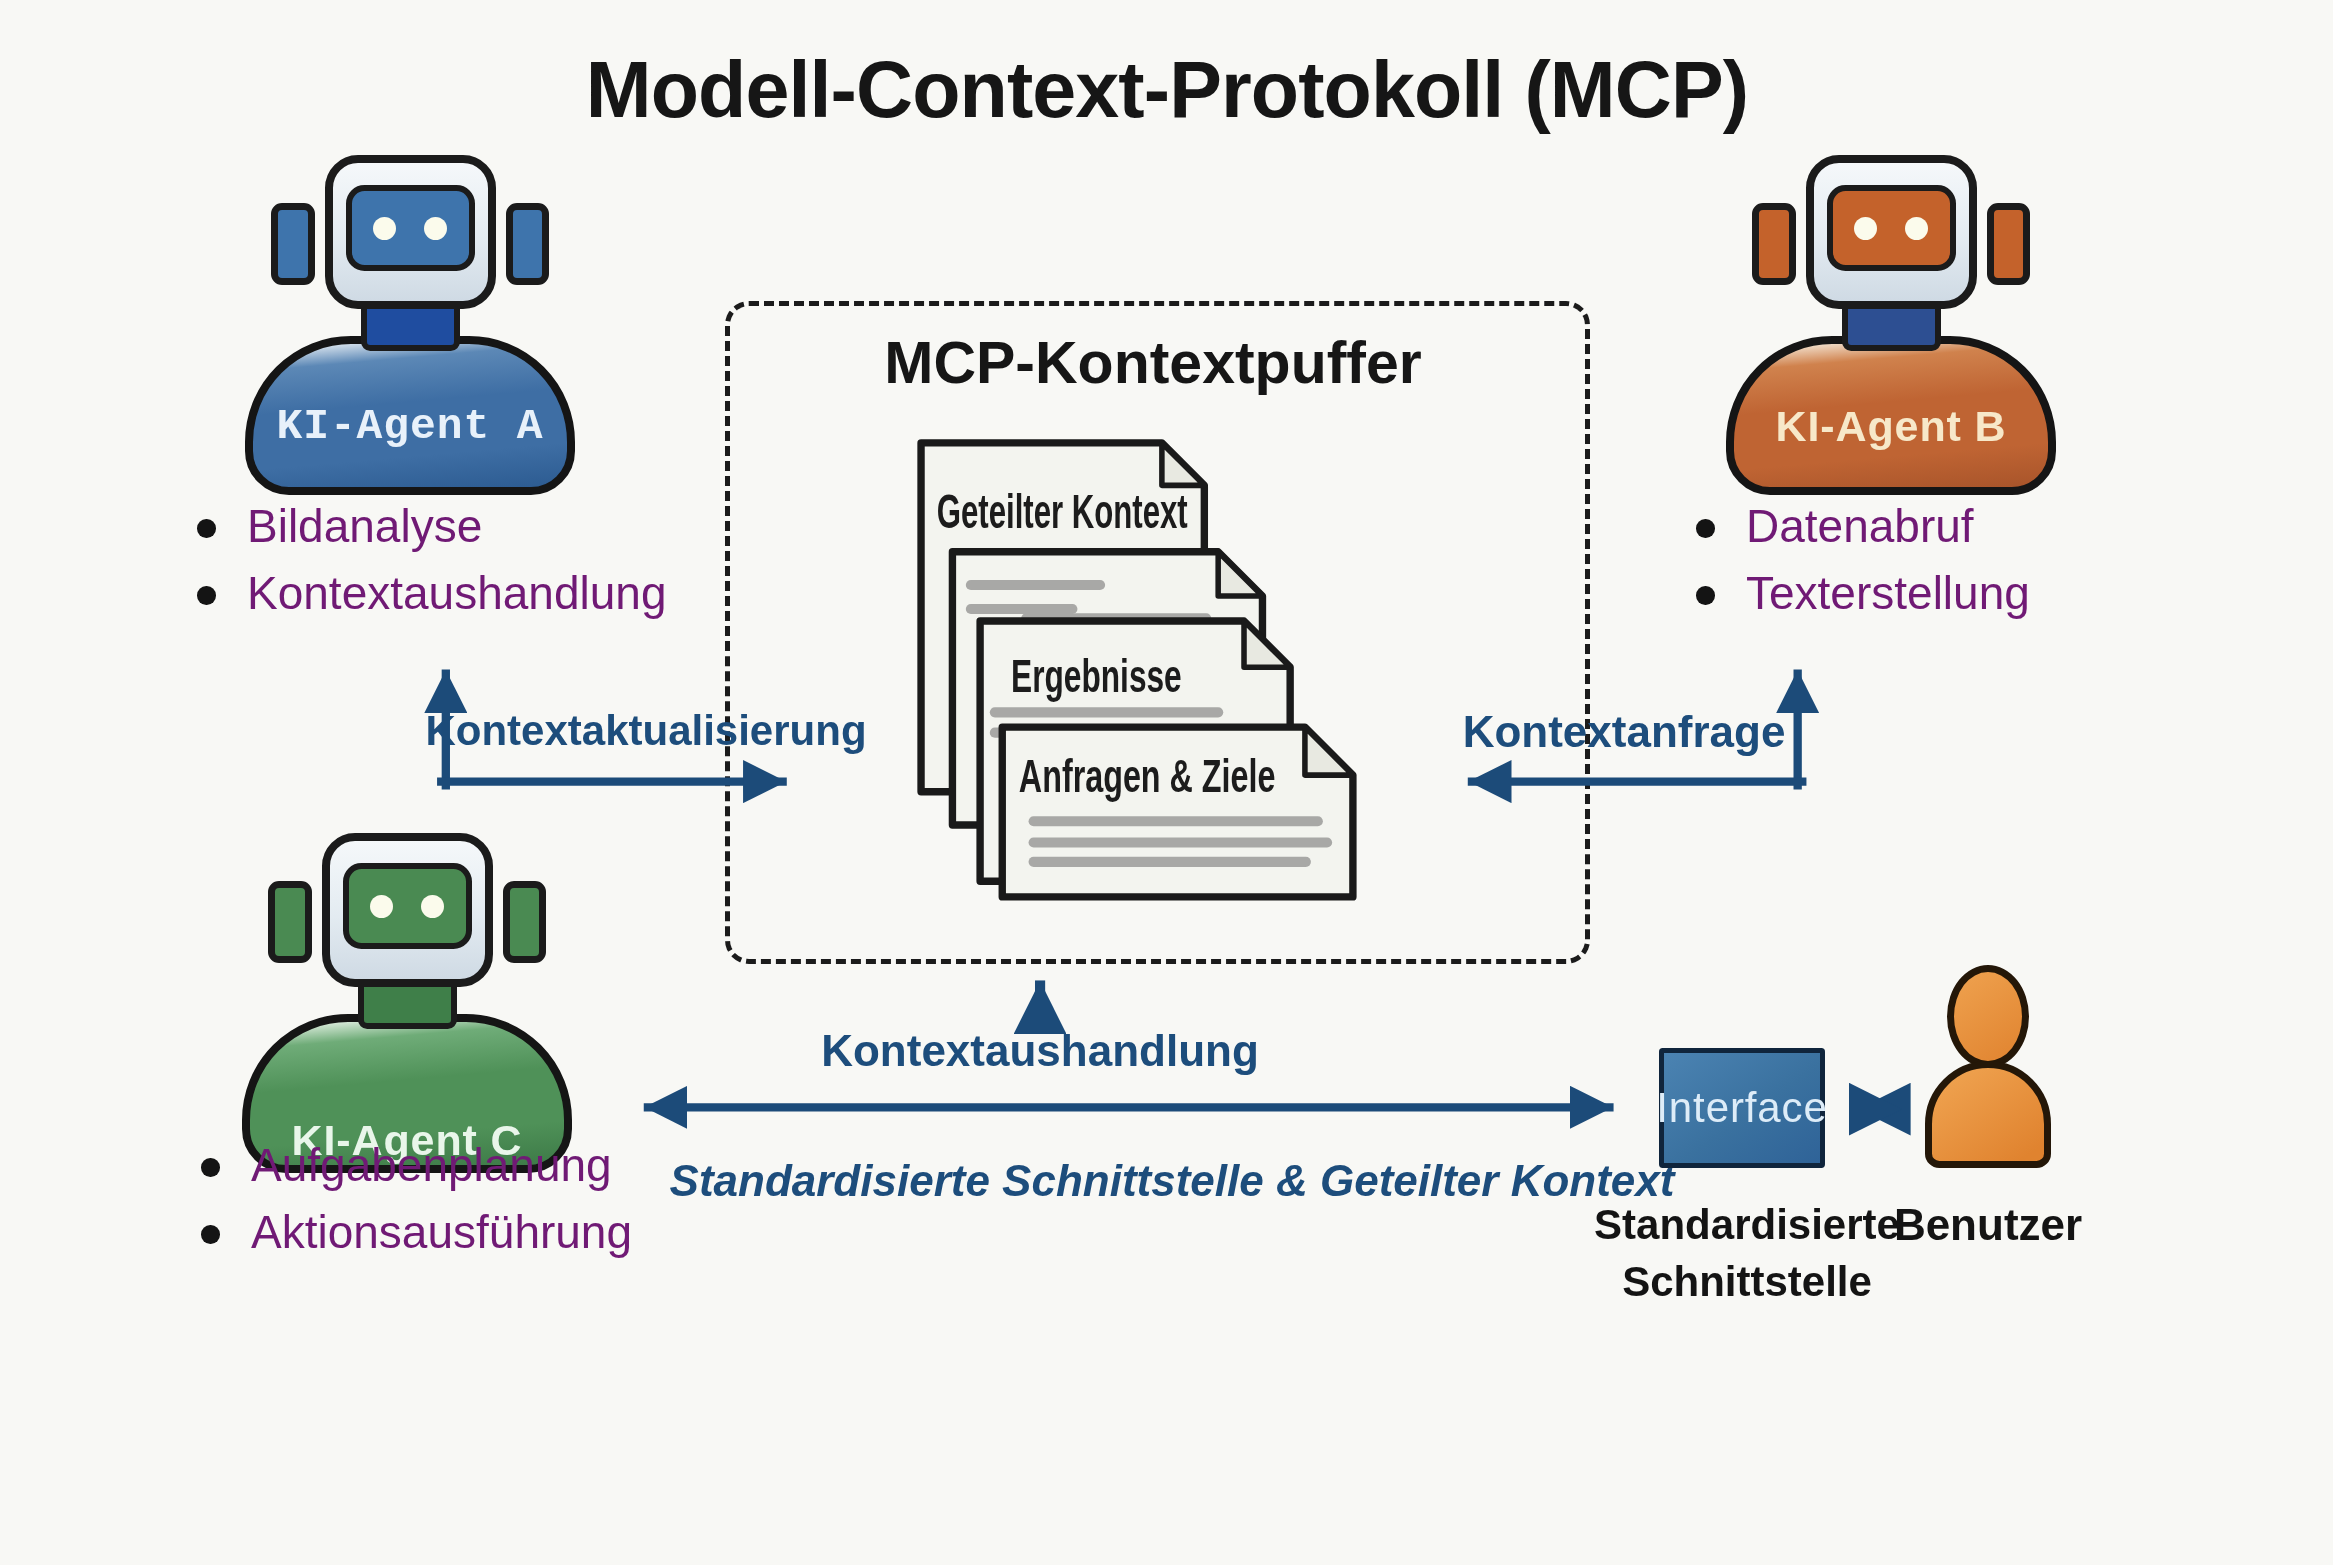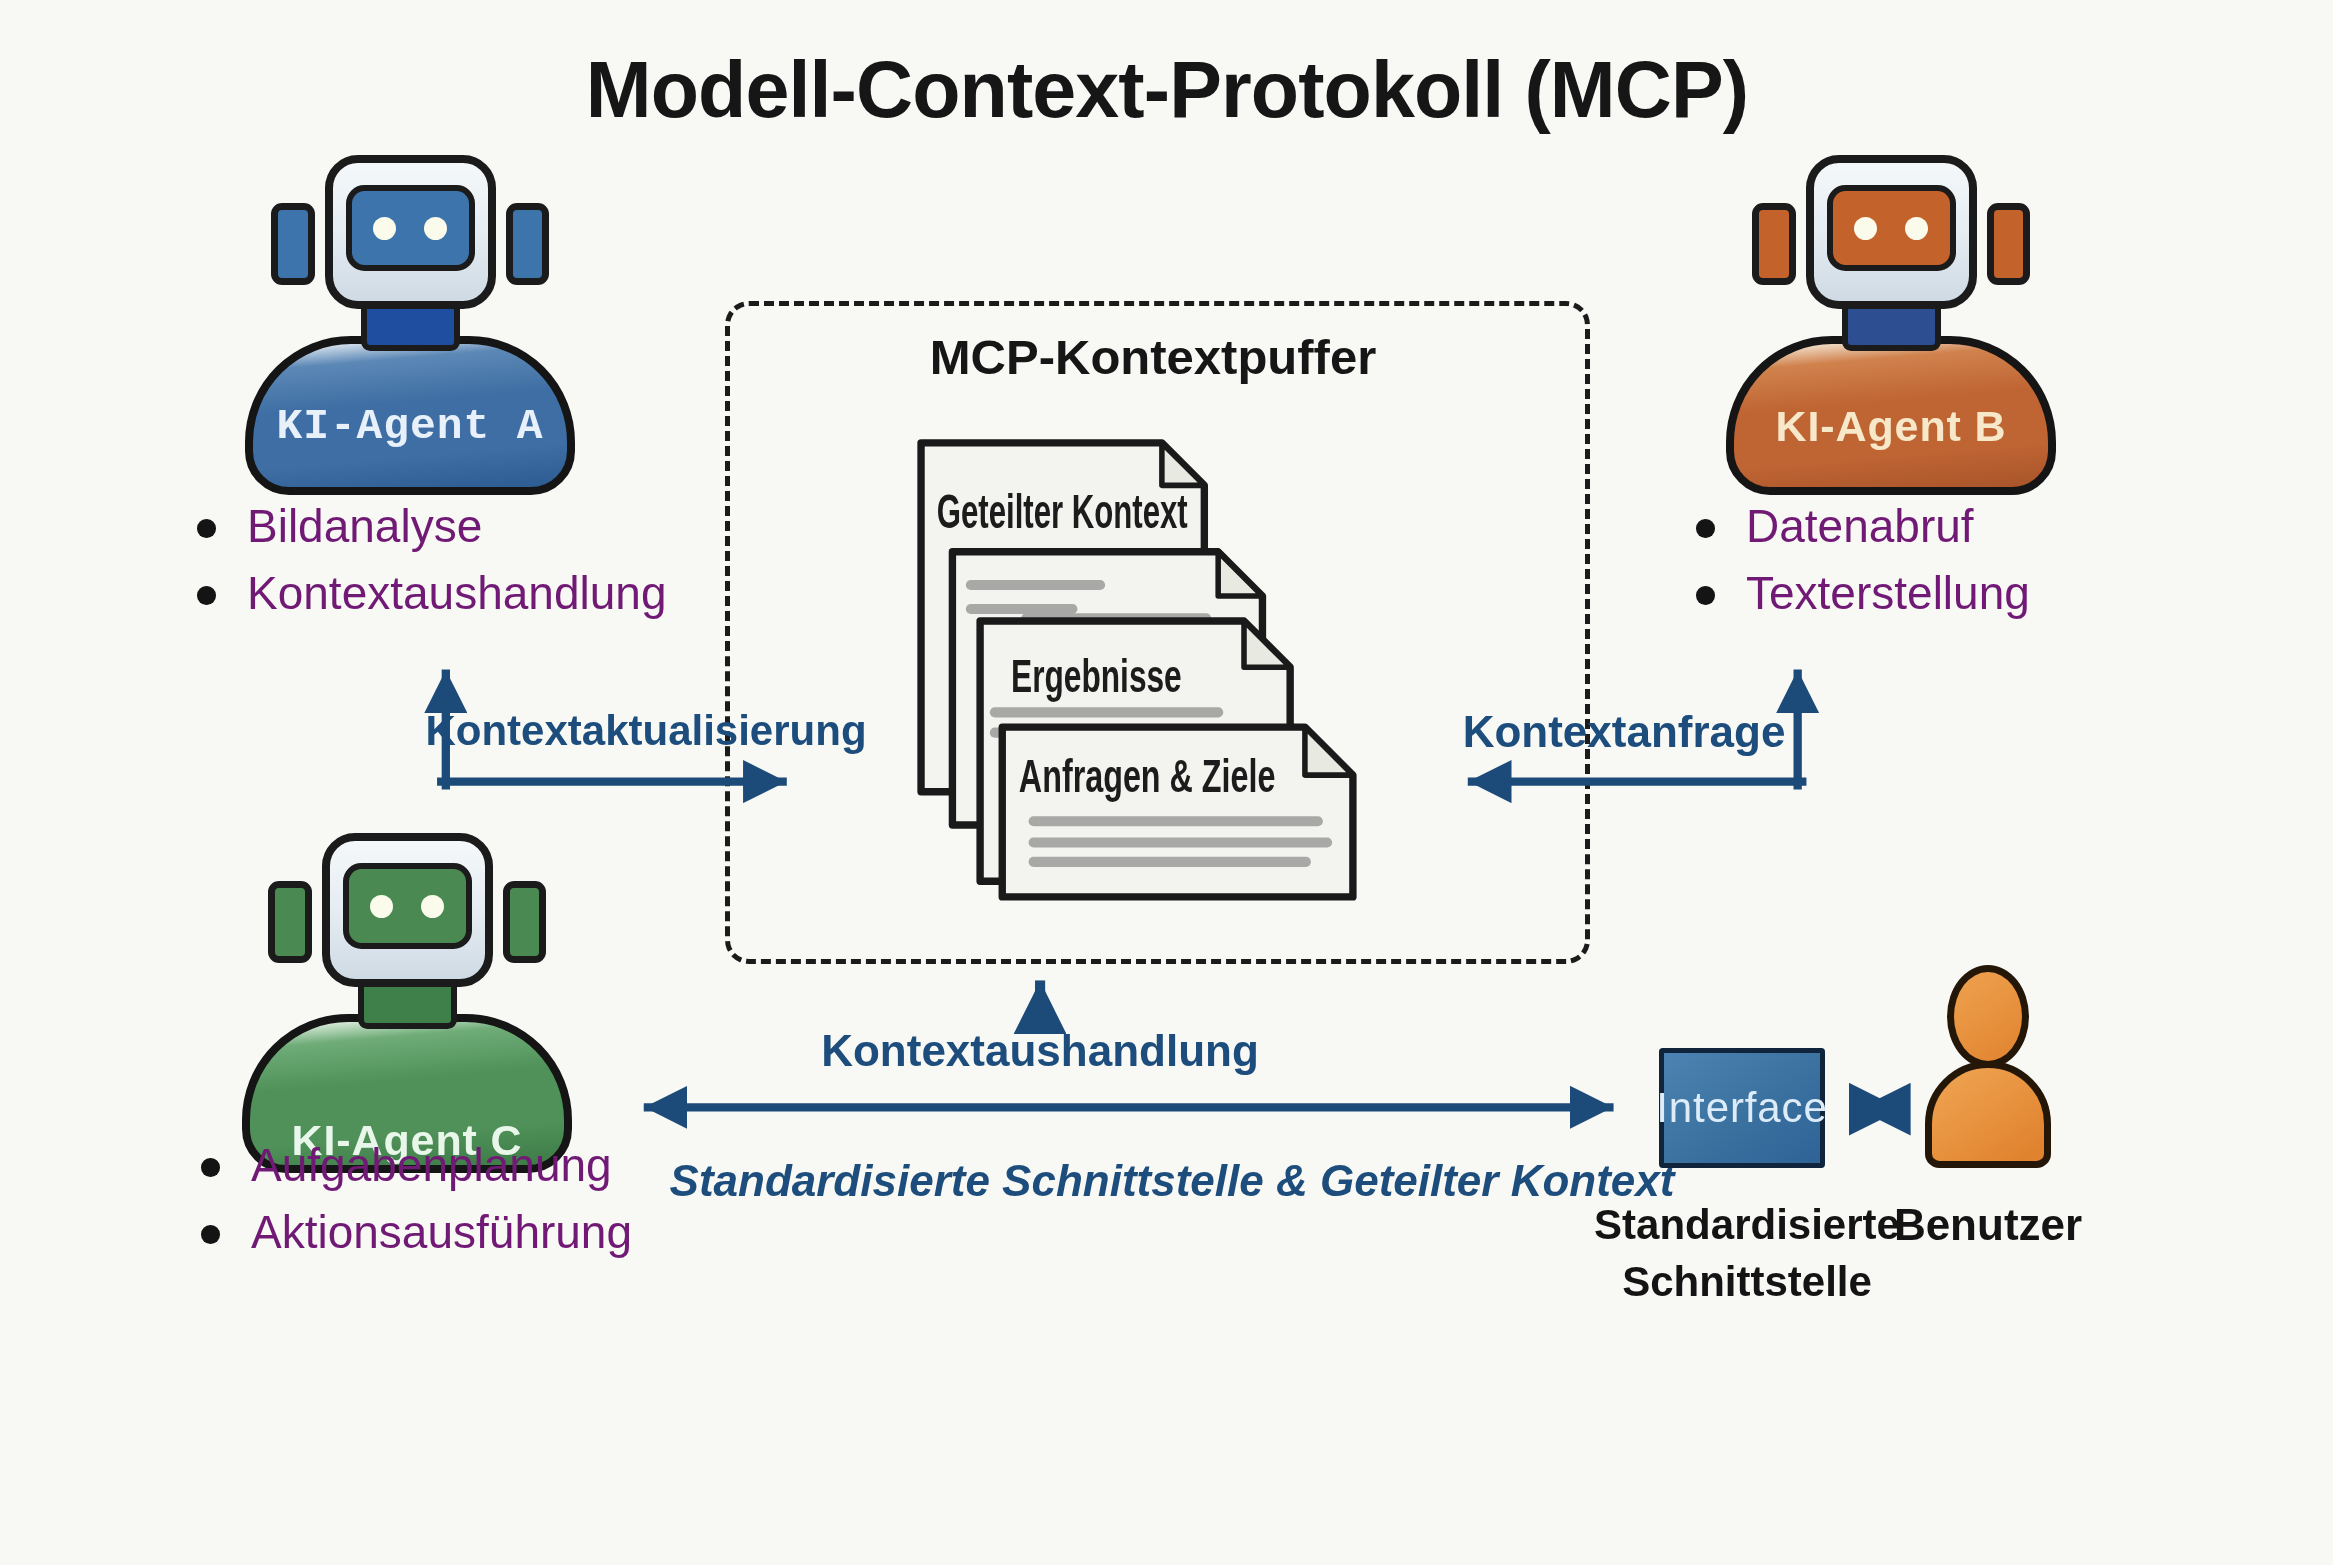--- a/index.html
+++ b/index.html
@@ -17,21 +17,21 @@
     font-size:79px;font-weight:700;color:#161616;white-space:nowrap;letter-spacing:-0.9px;
   }
 
   
   .buffer-box{
     position:absolute;left:725px;top:301px;width:855px;height:653px;
     border:5.5px dashed #1b1b1b;border-radius:24px;
   }
   .buffer-title{
     position:absolute;left:1153px;top:329px;transform:translateX(-50%);
-    font-size:49px;font-weight:700;color:#161616;white-space:nowrap;
+    font-size:59px;font-weight:700;color:#161616;white-space:nowrap;
   }
 
   
   svg.overlay{position:absolute;left:0;top:0;z-index:3;}
   .doc-shape{fill:#f3f4ef;stroke:#1a1a1a;stroke-width:8;stroke-linejoin:round;}
   .doc-flap{fill:#e8e9e1;stroke:#1a1a1a;stroke-width:6;stroke-linejoin:round;}
   .doc-line{stroke:#a8a8a6;stroke-width:11;stroke-linecap:round;}
   .doc-label{fill:#1c1c1c;font-size:52px;font-weight:600;font-family:"Liberation Sans",sans-serif;}
   .doc-label-sm{fill:#1c1c1c;font-size:50px;font-weight:600;font-family:"Liberation Sans",sans-serif;}
   .arrow{stroke:#1c4b79;stroke-width:9;fill:none;stroke-linecap:square;}

